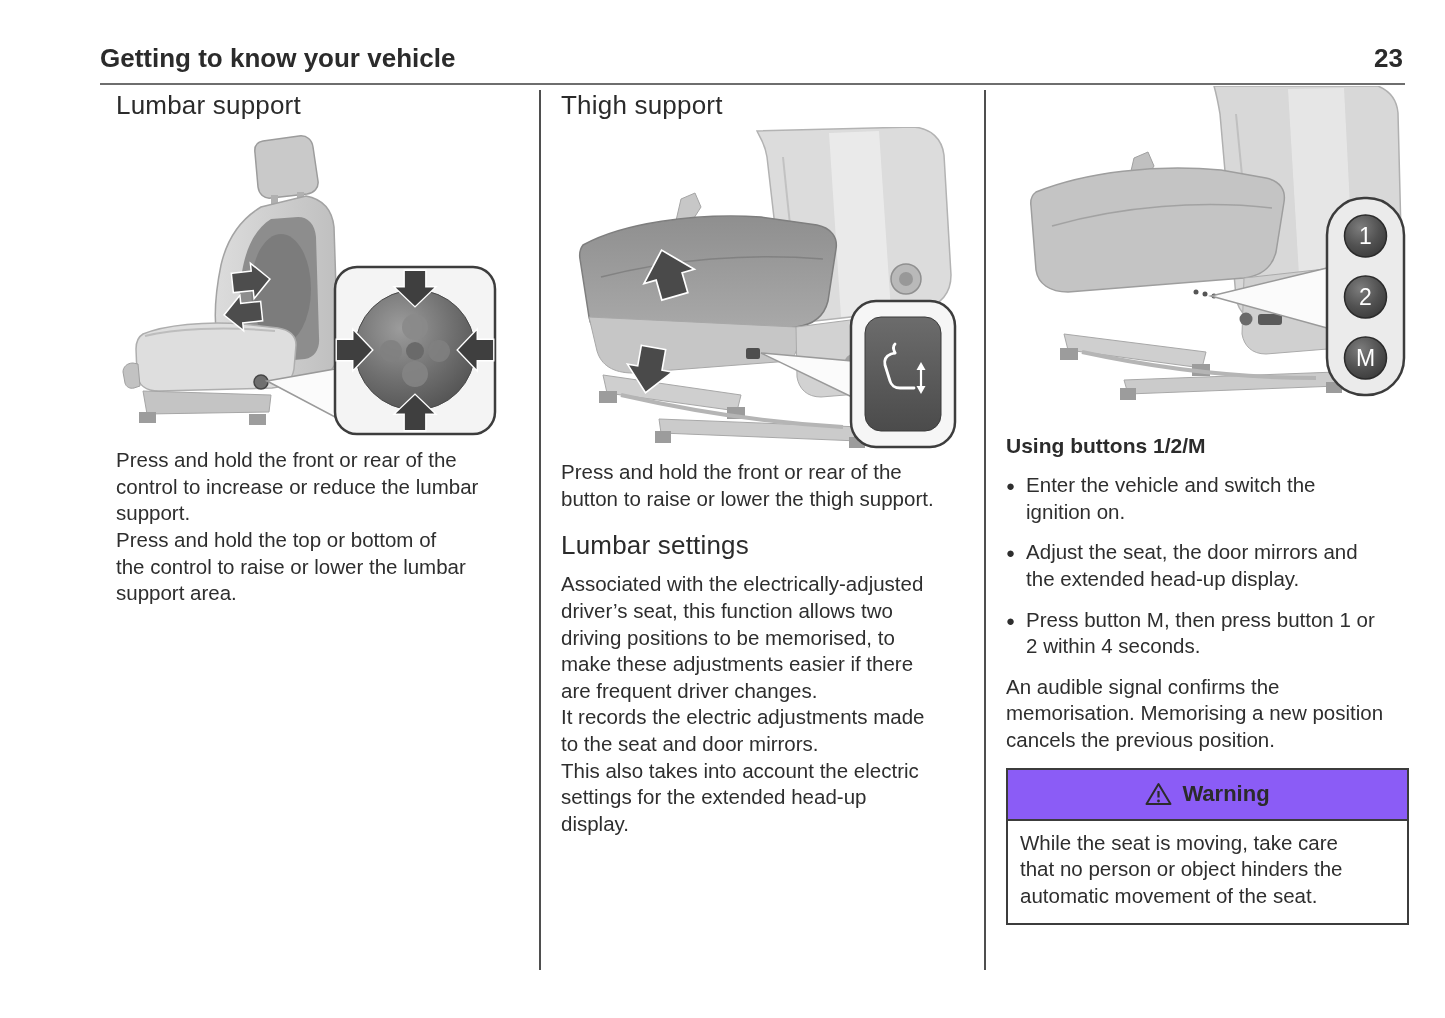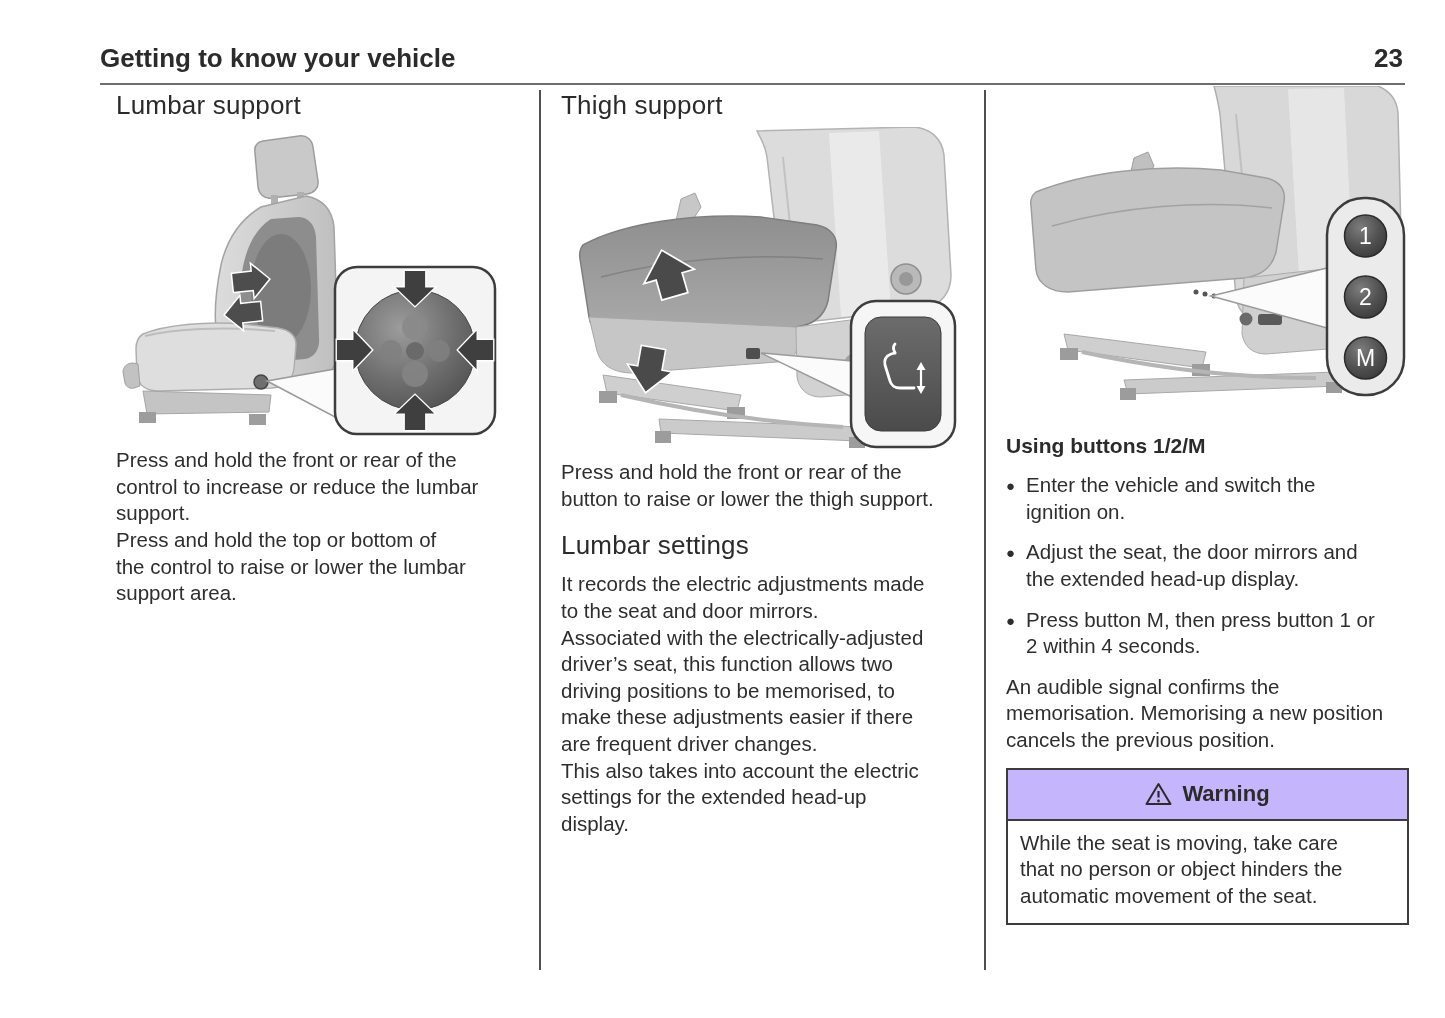--- a/index.html
+++ b/index.html
@@ -27,21 +27,21 @@
   h3.sub{font-size:21px;font-weight:bold;margin:18px 0 14px 0;color:#2b2b2b;}
   p.body-text{font-size:20.5px;line-height:1.3;margin:0;white-space:pre-line;}
   .illu{display:block;}
   
   ul.bullets{list-style:none;margin:6px 0 0 0;padding:0;}
   ul.bullets li{display:flex;gap:11px;margin:0 0 14px 0;}
   ul.bullets .bullet{font-size:15px;line-height:1;margin-top:6px;color:#2e2e2e;}
   
   .warning-box{border:2px solid #3c3c3c;margin-top:14px;}
   .warning-head{
-    background:#c4b5fd;border-bottom:2px solid #3c3c3c;
+    background:#8b5cf6;border-bottom:2px solid #3c3c3c;
     display:flex;justify-content:center;align-items:center;gap:10px;
     padding:11px 0 12px 0;font-size:22px;font-weight:bold;color:#2b2b2b;
   }
   .warning-body{padding:9px 24px 13px 12px;}
   svg text{font-family:"Liberation Sans", sans-serif;}
 </style>
 </head>
 <body>
 
 <header class="page-header">
@@ -174,27 +174,27 @@
           <line x1="360" y1="242" x2="360" y2="260" stroke="#ffffff" stroke-width="2.2"></line>
           <path d="M360,235 l-4.5,8 h9 Z" fill="#ffffff"></path>
           <path d="M360,267 l-4.5,-8 h9 Z" fill="#ffffff"></path>
         </g>
       </g>
     </svg>
 
     <p class="body-text">Press and hold the front or rear of the
 button to raise or lower the thigh support.</p>
     <h2 class="sect" style="margin-top:18px;">Lumbar settings</h2>
-    <p class="body-text">It records the electric adjustments made
-to the seat and door mirrors.</p>
     <p class="body-text">Associated with the electrically-adjusted
 driver’s seat, this function allows two
 driving positions to be memorised, to
 make these adjustments easier if there
 are frequent driver changes.</p>
+    <p class="body-text">It records the electric adjustments made
+to the seat and door mirrors.</p>
     <p class="body-text">This also takes into account the electric
 settings for the extended head-up
 display.</p>
   </div>
 
   <div class="divider"></div>
 
   <div class="col">
 
     <svg class="illu" width="417" height="330" viewBox="0 0 417 330" style="margin:-2px 0 2px 0;">

